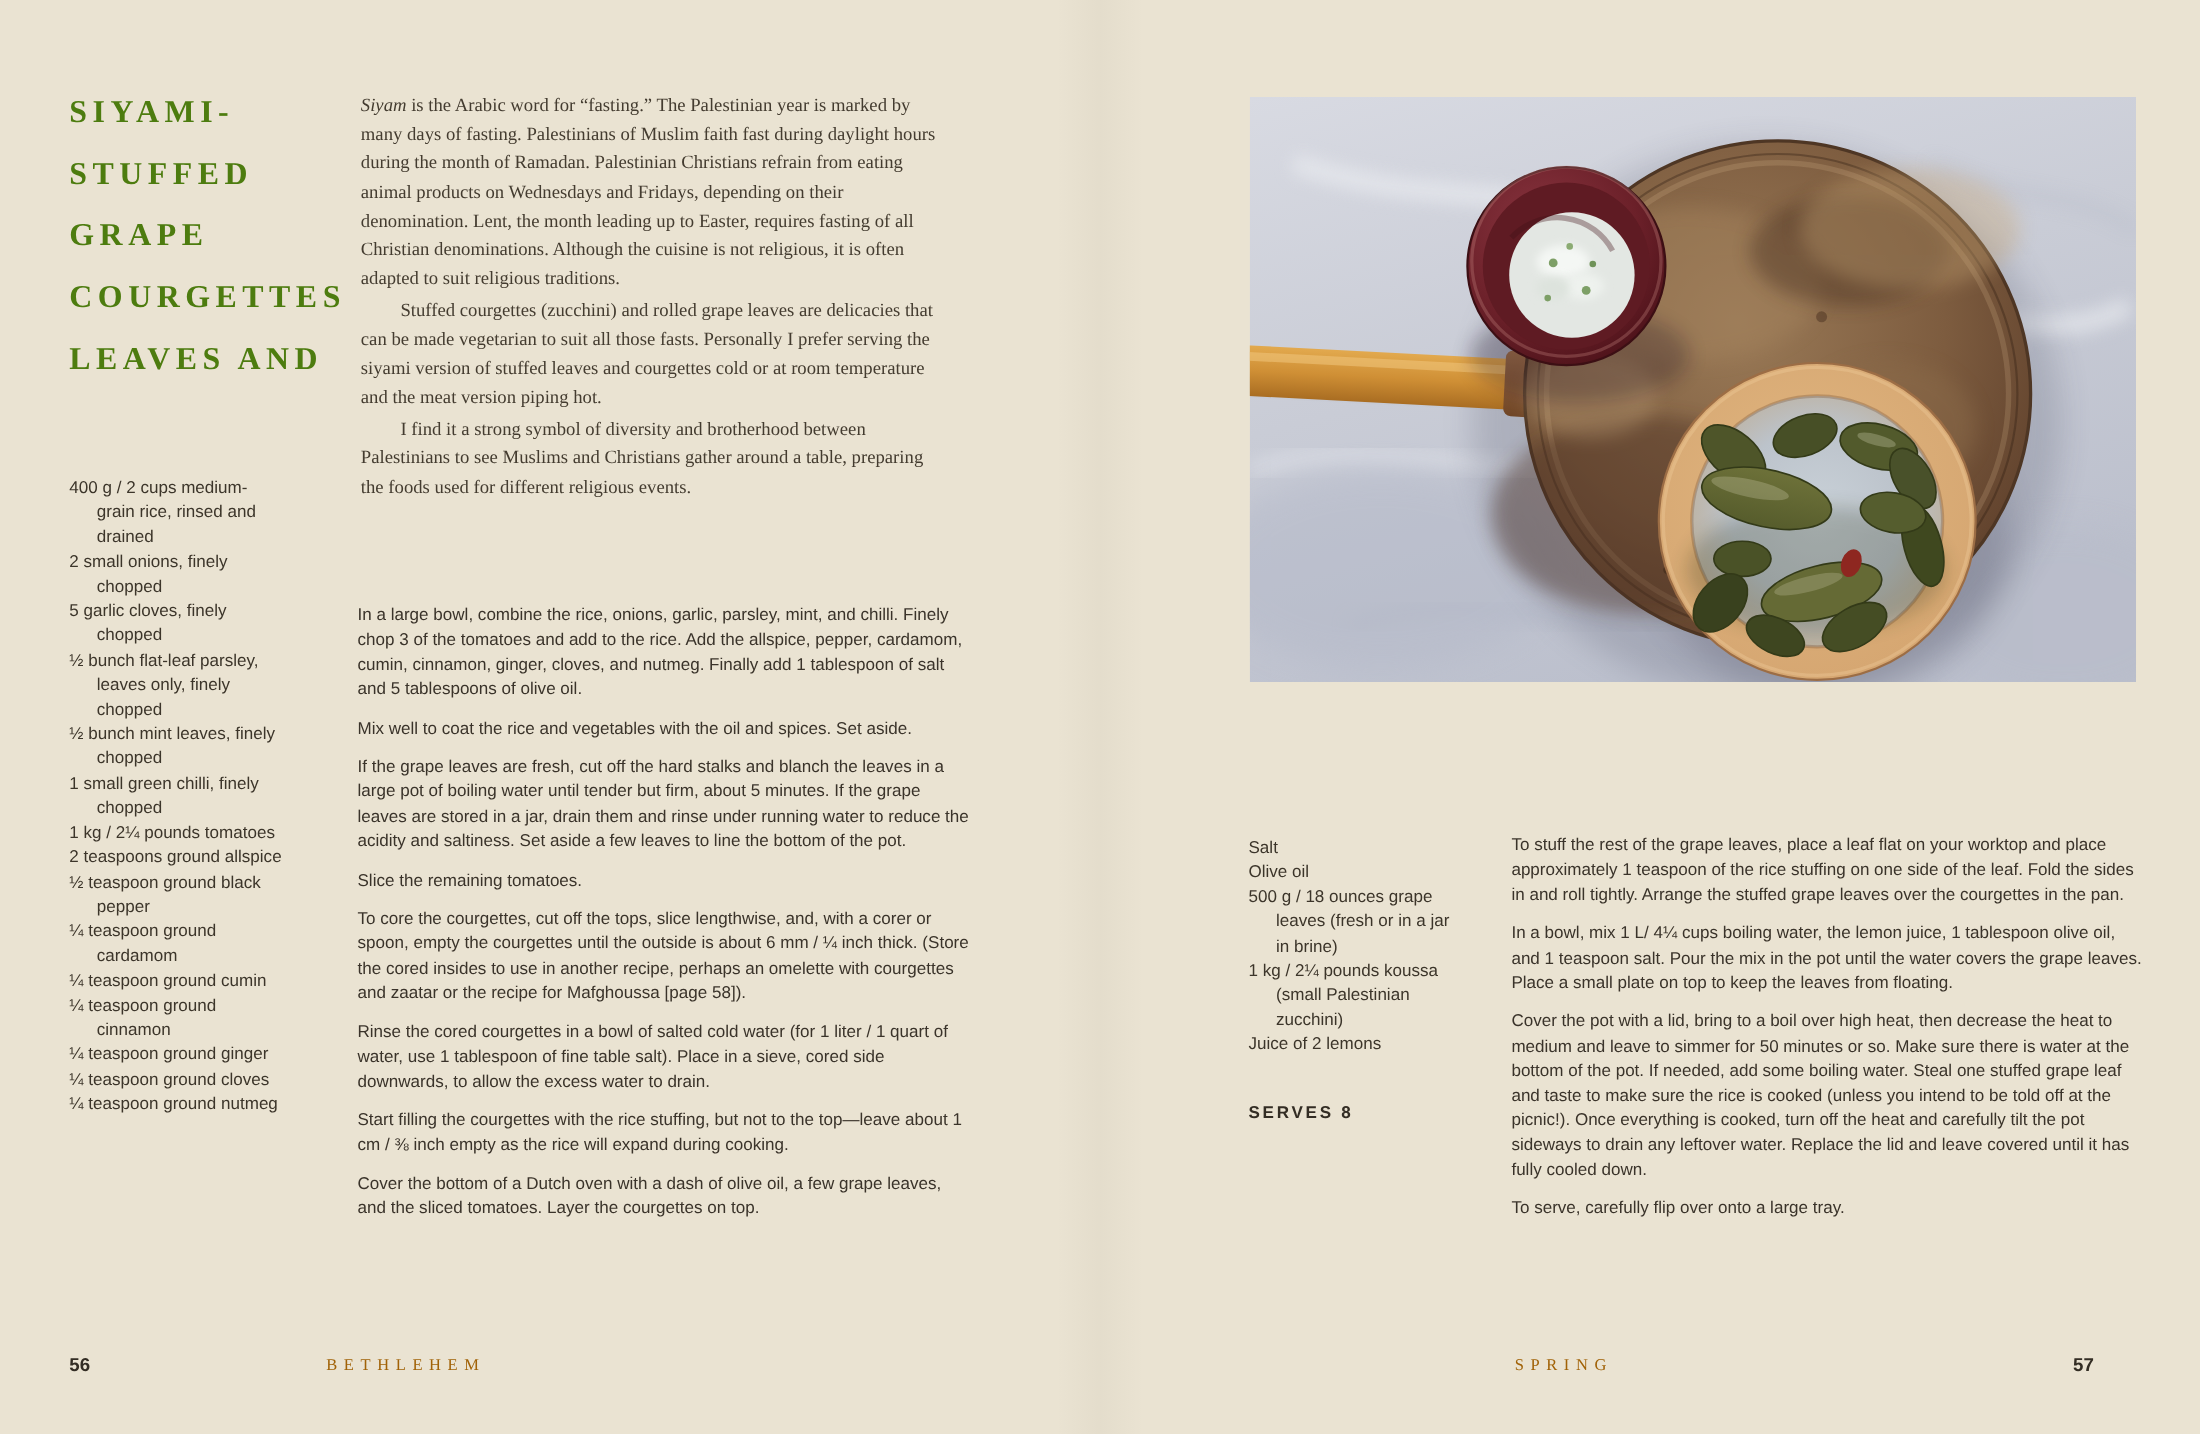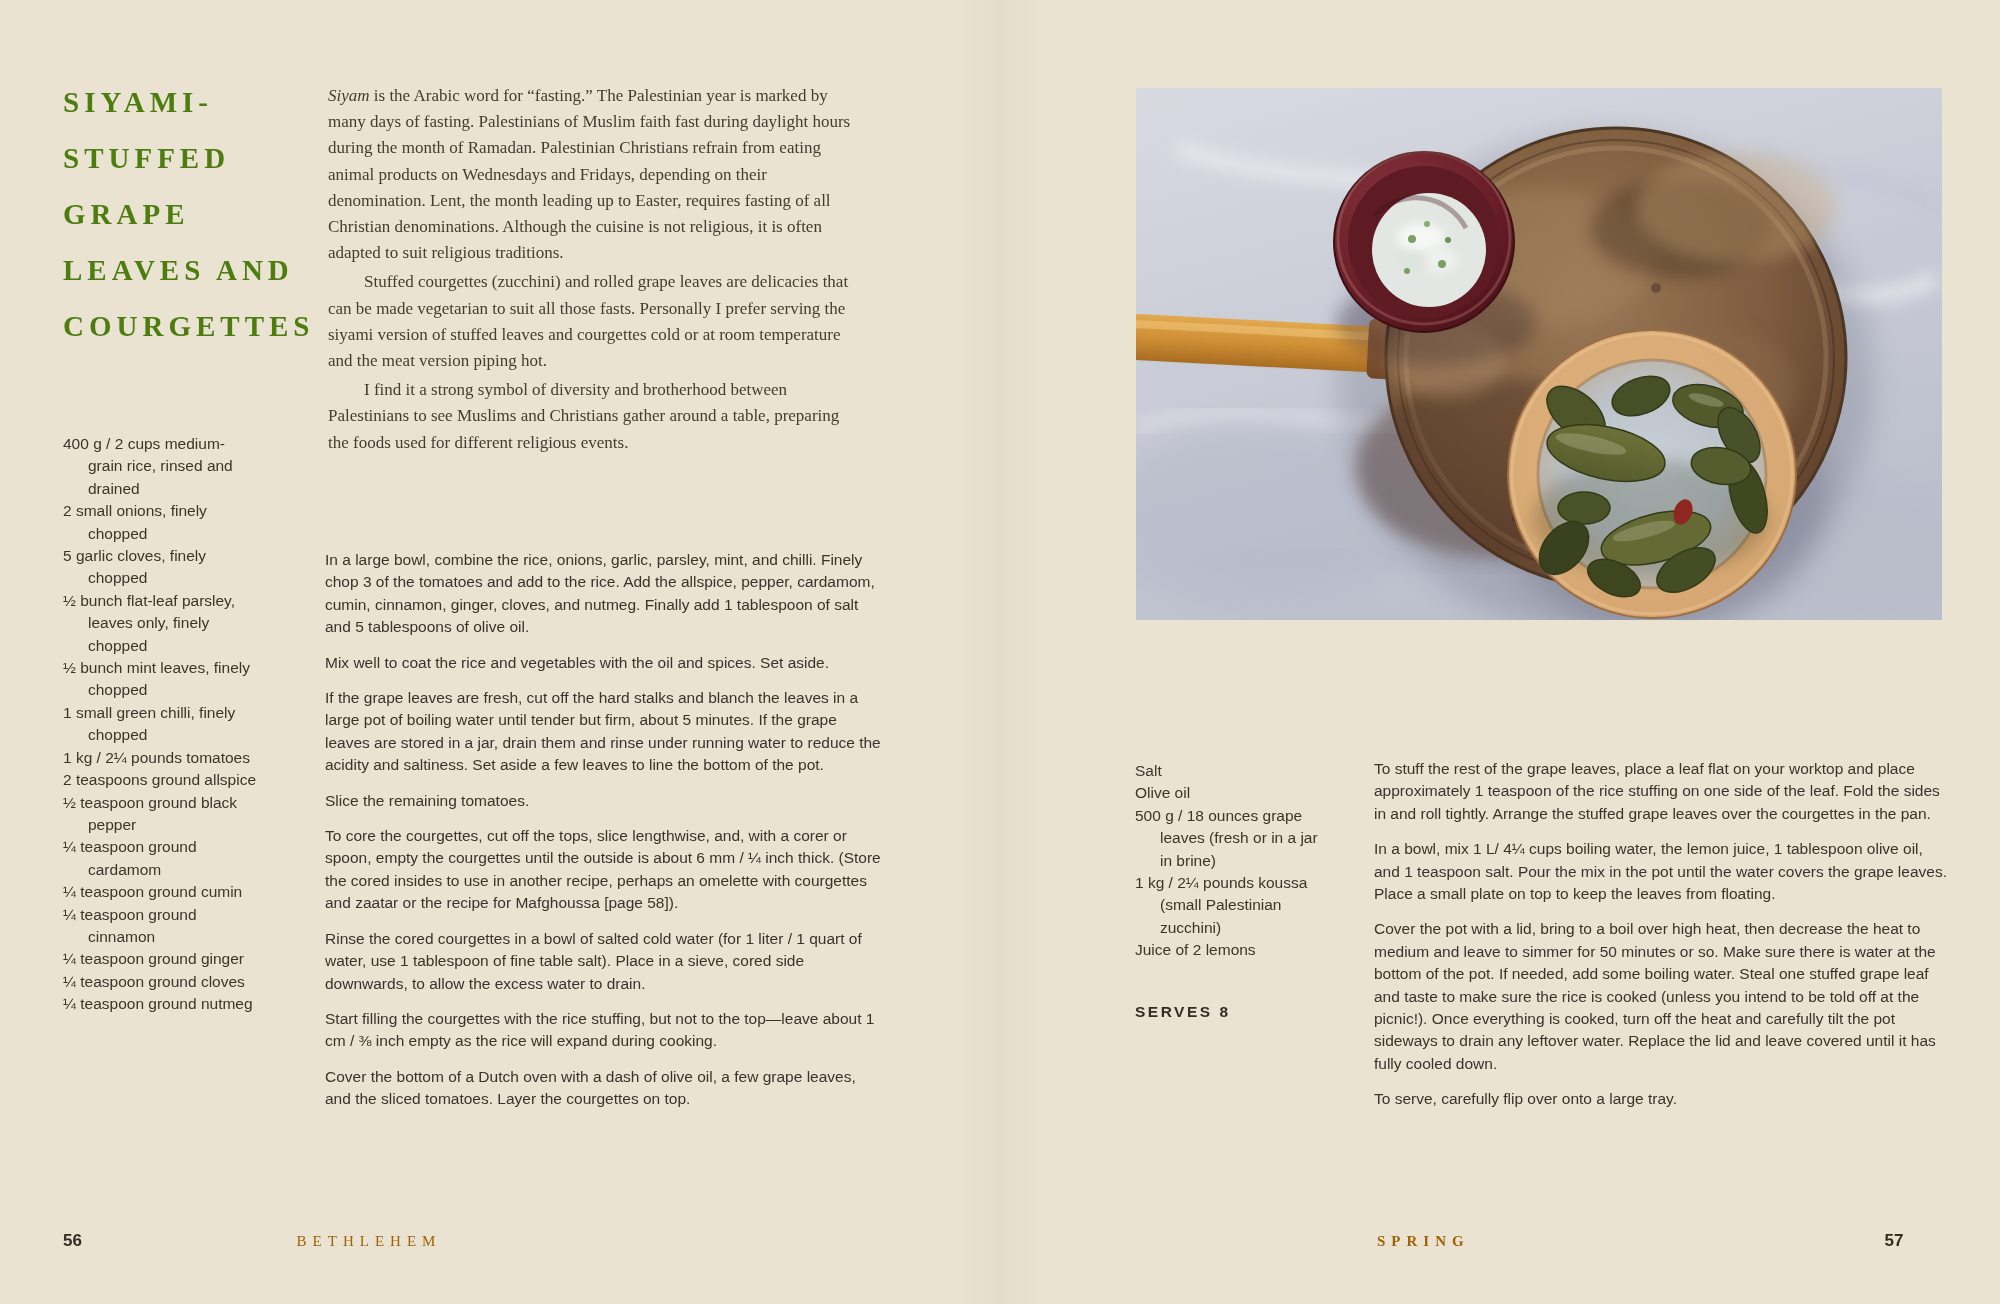--- a/index.html
+++ b/index.html
@@ -48,41 +48,41 @@
 
   
   .page-num{position:absolute;top:1231px;font-weight:700;font-size:17px;color:#332d24;}
   .page-num-left{left:63px;}
   .page-num-right{left:1844px;width:100px;text-align:center;}
   .section-label{
     position:absolute;top:1233px;
     font-family:"Liberation Serif", serif;font-size:15px;letter-spacing:6px;color:#a16207;
   }
   .section-left{left:63px;width:612px;text-align:center;}
-  .section-right{left:1377px;font-weight:bold;}
+  .section-right{left:1377px;}
 
   
   .photo{
     position:absolute;left:1136px;top:88px;width:806px;height:532px;
     overflow:hidden;
   }
   .photo svg{display:block;}
 </style>
 </head>
 <body>
 
 <div class="spread">
   <div class="gutter"></div>
 
   <div class="recipe-title">
       <div class="title-line">SIYAMI-</div>
       <div class="title-line">STUFFED</div>
       <div class="title-line">GRAPE</div>
+      <div class="title-line">COURGETTES</div>
       <div class="title-line">LEAVES AND</div>
-      <div class="title-line">COURGETTES</div>
     </div>
 
   <div class="ingredients ingredients-left">
       <p>400 g / 2 cups medium-grain rice, rinsed and drained</p>
       <p>2 small onions, finely chopped</p>
       <p>5 garlic cloves, finely chopped</p>
       <p>½ bunch flat-leaf parsley, leaves only, finely chopped</p>
       <p>½ bunch mint leaves, finely chopped</p>
       <p>1 small green chilli, finely chopped</p>
       <p>1 kg / 2¼ pounds tomatoes</p>

